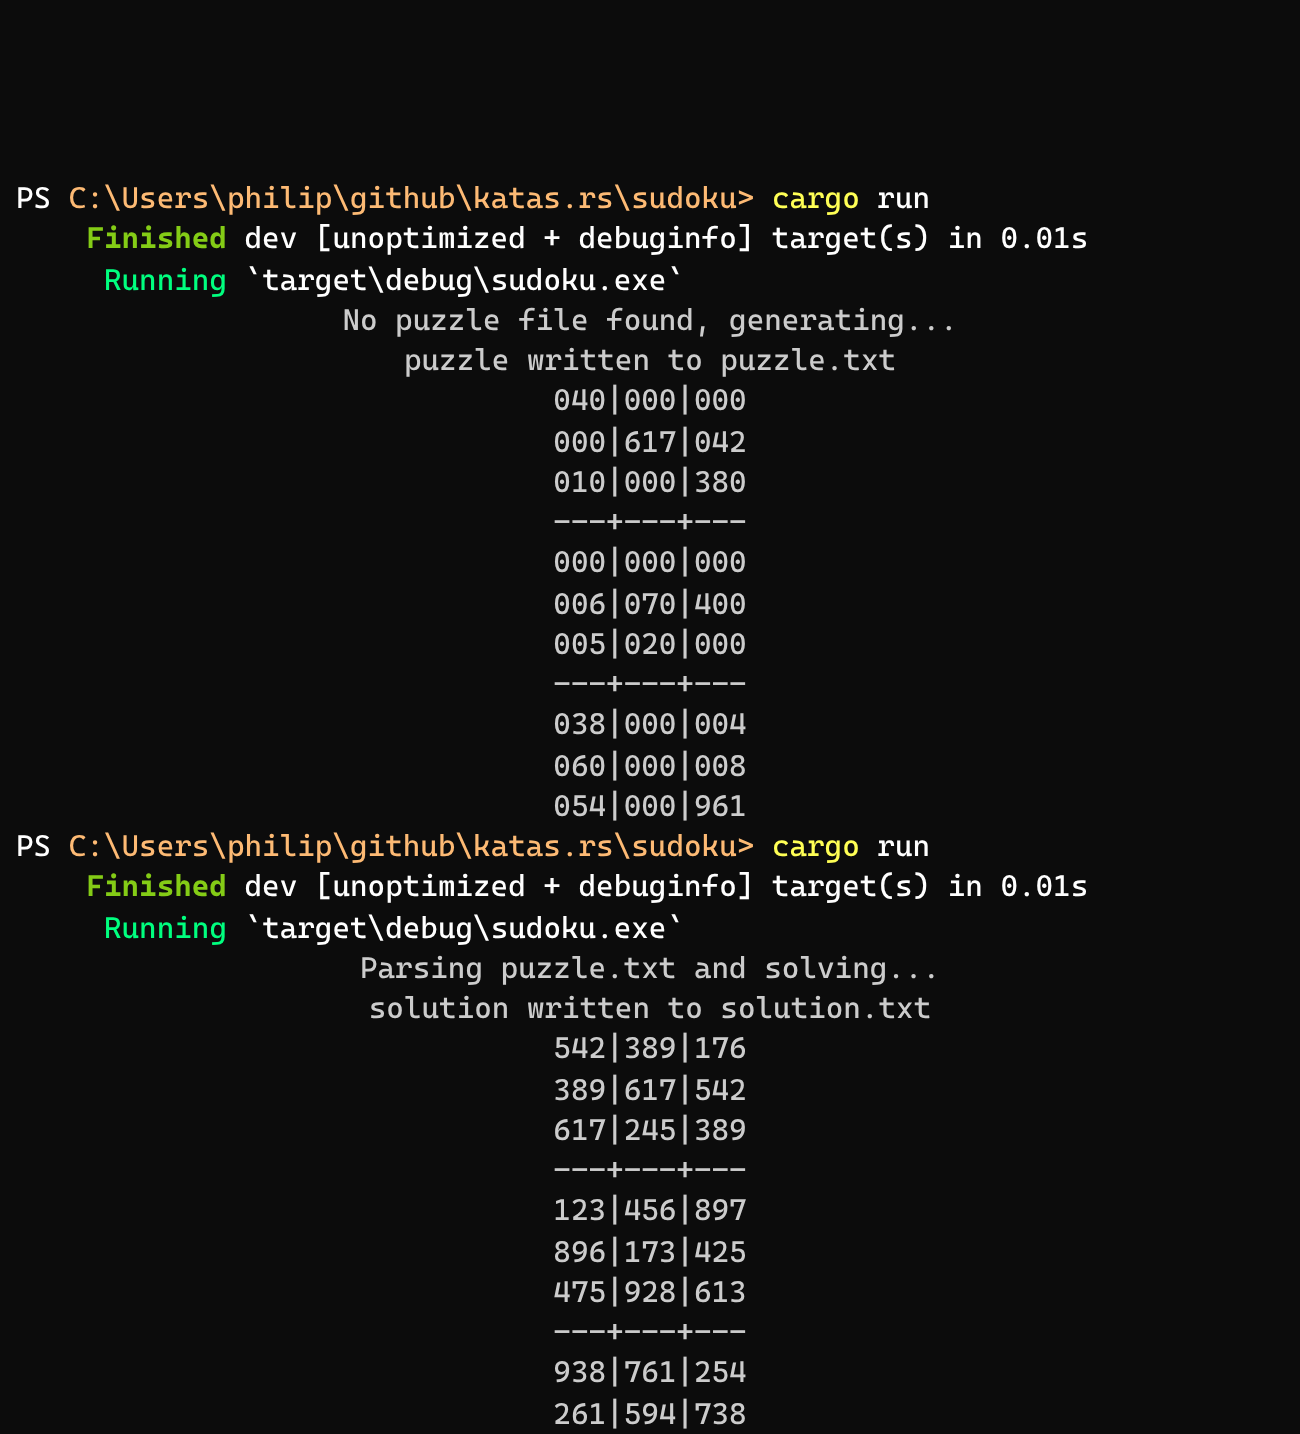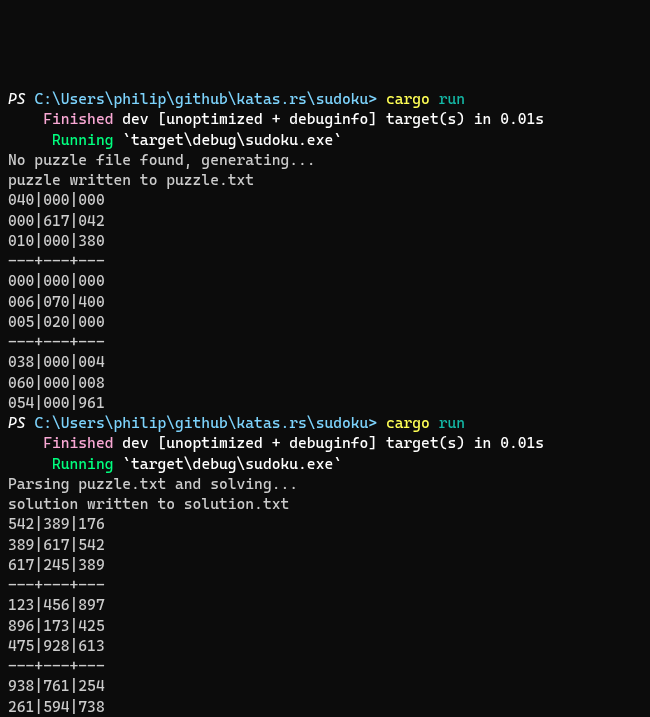--- a/index.html
+++ b/index.html
@@ -9,28 +9,28 @@
       color: #cccccc;
       font-family: "Cascadia Mono", "Consolas", "Courier New", monospace;
       font-size: 15px;
       line-height: 1.35;
       width: 634px;
       height: 701px;
       overflow: hidden;
       white-space: pre;
     }
     .line { white-space: pre; }
-    .prompt-ps { color: #ffffff; font-style: italic; }
-    .prompt-path { color: #7dd3fc; }
+    .prompt-ps { color: #ffffff; }
+    .prompt-path { color: #fdba74; }
     .cmd-bin { color: #ffff55; font-weight: normal; }
-    .cmd-arg { color: #14b8a6; }
-    .finished-kw { color: #f9a8d4; font-weight: normal; }
+    .cmd-arg { color: #ffffff; }
+    .finished-kw { color: #84cc16; font-weight: bold; }
     .running-kw { color: #00ff7f; font-weight: normal; }
     .build-line { color: #ffffff; }
-    .out { color: #cccccc; }
+    .out { color: #cccccc; text-align: center; }
   </style>
 </head>
 <body>
 
 
 
 <div id="term"><div class="line"><span class="prompt-ps">PS </span><span class="prompt-path">C:\Users\philip\github\katas.rs\sudoku&gt; </span><span class="cmd-bin">cargo</span><span class="cmd-arg"> run</span></div><div class="line build-line"><span>    </span><span class="finished-kw">Finished</span><span> dev [unoptimized + debuginfo] target(s) in 0.01s</span></div><div class="line build-line"><span>     </span><span class="running-kw">Running</span><span> `target\debug\sudoku.exe`</span></div><div class="line out">No puzzle file found, generating...</div><div class="line out">puzzle written to puzzle.txt</div><div class="line out">040|000|000</div><div class="line out">000|617|042</div><div class="line out">010|000|380</div><div class="line out">---+---+---</div><div class="line out">000|000|000</div><div class="line out">006|070|400</div><div class="line out">005|020|000</div><div class="line out">---+---+---</div><div class="line out">038|000|004</div><div class="line out">060|000|008</div><div class="line out">054|000|961</div><div class="line out"></div><div class="line"><span class="prompt-ps">PS </span><span class="prompt-path">C:\Users\philip\github\katas.rs\sudoku&gt; </span><span class="cmd-bin">cargo</span><span class="cmd-arg"> run</span></div><div class="line build-line"><span>    </span><span class="finished-kw">Finished</span><span> dev [unoptimized + debuginfo] target(s) in 0.01s</span></div><div class="line build-line"><span>     </span><span class="running-kw">Running</span><span> `target\debug\sudoku.exe`</span></div><div class="line out">Parsing puzzle.txt and solving...</div><div class="line out">solution written to solution.txt</div><div class="line out">542|389|176</div><div class="line out">389|617|542</div><div class="line out">617|245|389</div><div class="line out">---+---+---</div><div class="line out">123|456|897</div><div class="line out">896|173|425</div><div class="line out">475|928|613</div><div class="line out">---+---+---</div><div class="line out">938|761|254</div><div class="line out">261|594|738</div><div class="line out">754|832|961</div></div>
 
 
 

